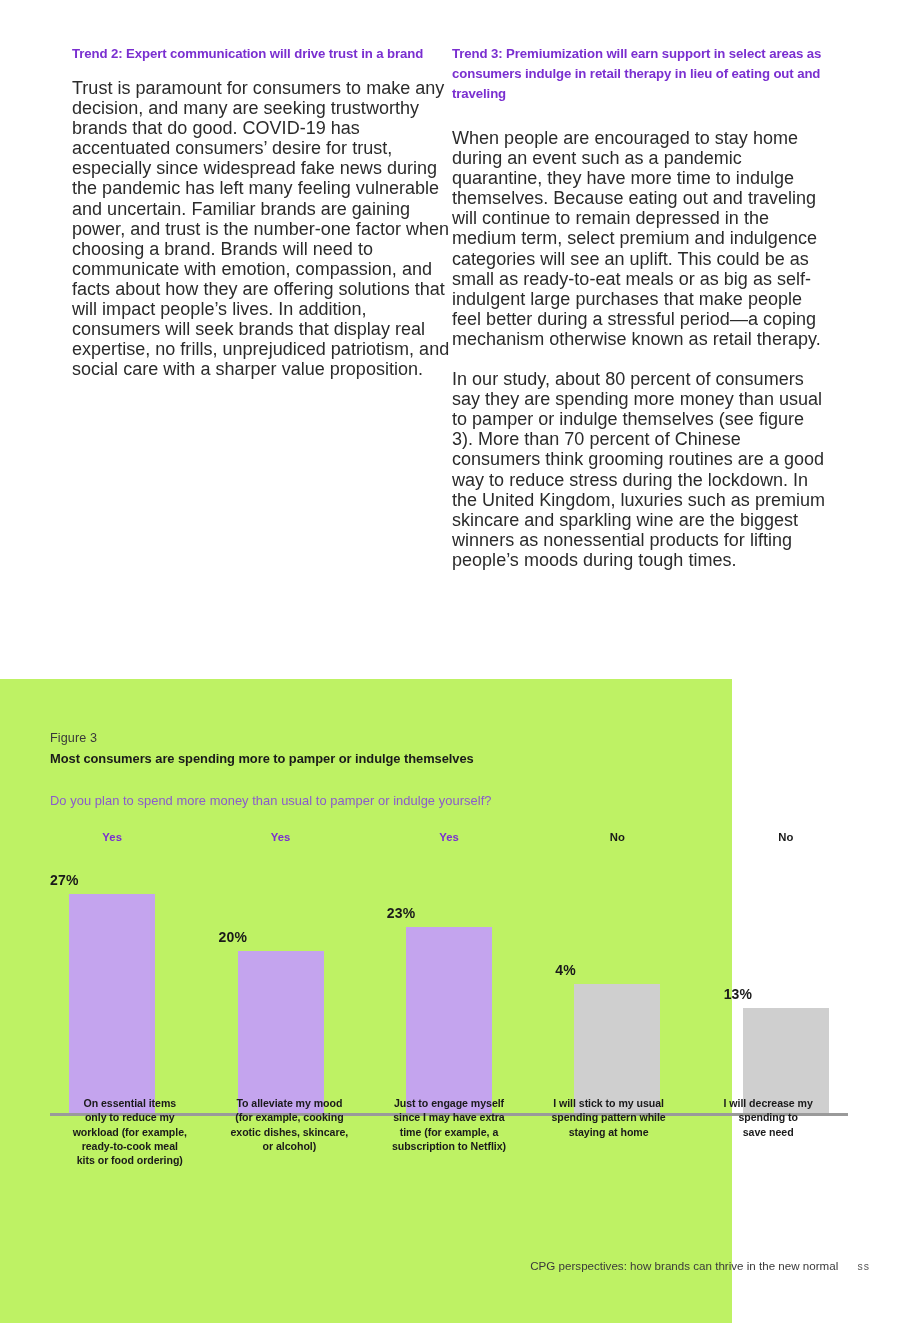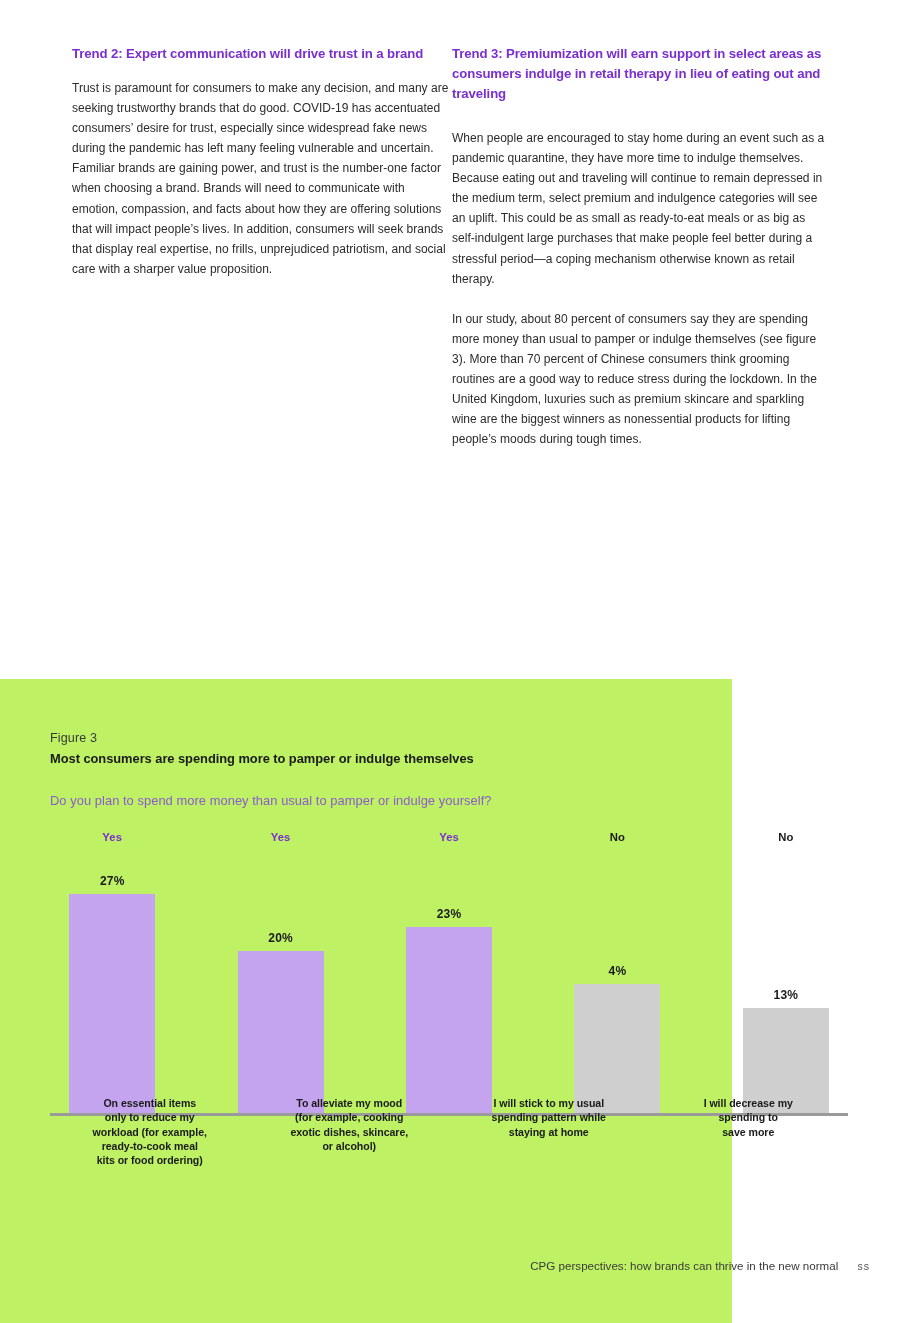--- a/index.html
+++ b/index.html
@@ -22,21 +22,21 @@
 
   .trend-heading{
     color:#7a2fd0;
     font-weight:bold;
     font-size:13.2px;
     line-height:20px;
     letter-spacing:-0.1px;
     margin:0 0 14px 0;
   }
   .body-par{
-    font-size:12px;
+    font-size:18px;
     line-height:20.1px;
     color:#2b2b2b;
     margin:0 0 20px 0;
     letter-spacing:0.02px;
   }
   .col-right .body-par{margin-bottom:20px;}
   .col-right .trend-heading{margin-bottom:24px;}
 
   
   .figure-panel{
@@ -78,22 +78,21 @@
   .bar-answer{
     position:absolute;top:4px;left:0;width:100%;
     text-align:center;
     font-size:11.3px;font-weight:bold;
     color:#7a2fd0;
     letter-spacing:0.1px;
   }
   .bar-answer.no{color:#1a1a1a;}
   .bar-value{
     position:absolute;left:0;width:100%;
-    text-align:center;
-    font-size:12px;font-weight:bold;color:#1a1a1a;
+    font-size:14px;font-weight:bold;color:#1a1a1a;
     letter-spacing:0.2px;
   }
   .bar-rect{
     position:absolute;bottom:0;
     left:50%;transform:translateX(-50%);
     width:86px;
     background:#c4a4ee;
   }
   .bar-rect.gray{background:#cfcfcf;}
   .axis-line{
@@ -193,27 +192,33 @@
       <div>ready-to-cook meal</div>
       <div>kits or food ordering)</div>
     </div>
     <div class="cat">
       <div>To alleviate my mood</div>
       <div>(for example, cooking</div>
       <div>exotic dishes, skincare,</div>
       <div>or alcohol)</div>
     </div>
     <div class="cat">
+      <div>Just to engage myself</div>
+      <div>since I may have extra</div>
+      <div>time (for example, a</div>
+      <div>subscription to Netflix)</div>
+    </div>
+    <div class="cat">
       <div>I will stick to my usual</div>
       <div>spending pattern while</div>
       <div>staying at home</div>
     </div>
     <div class="cat">
       <div>I will decrease my</div>
       <div>spending to</div>
-      <div>save more</div>
+      <div>save need</div>
     </div>
   </div>
 
 <div class="footer">
   <span>CPG perspectives: how brands can thrive in the new normal</span>
   <span class="pg">ss</span>
 </div>
 
 </body></html>

